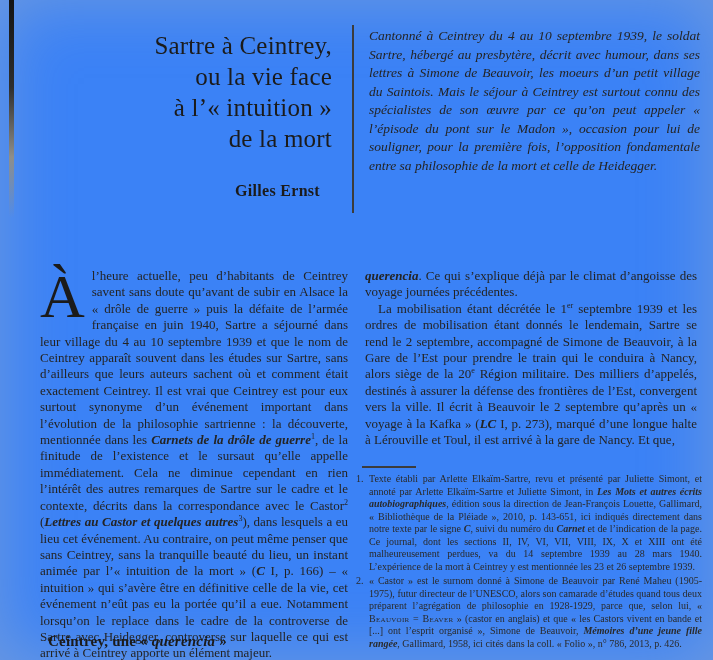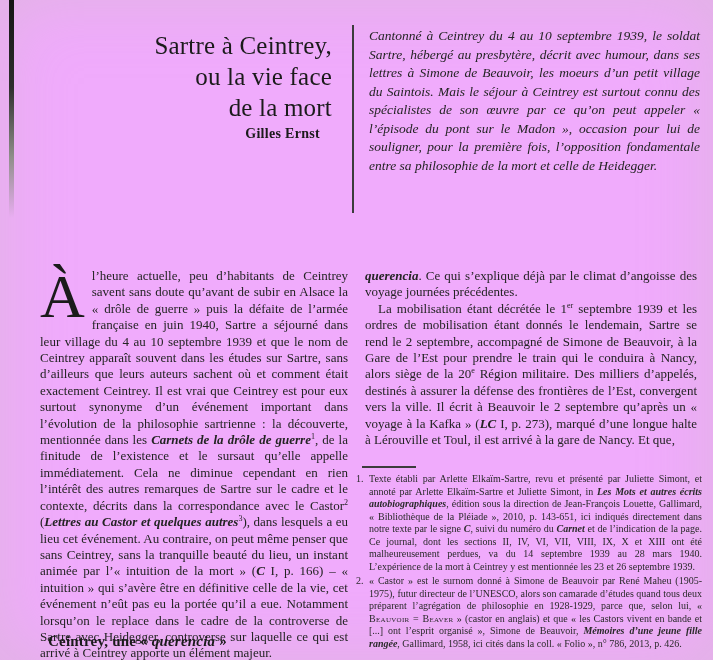--- a/index.html
+++ b/index.html
@@ -4,39 +4,39 @@
 <style>
   html,body{margin:0;padding:0;}
   body{
     width:713px;height:660px;
     font-family:"Liberation Serif","DejaVu Serif",serif;
     background:#f3f2ee;
     overflow:hidden;
   }
   #page{
     position:relative;width:713px;height:660px;
-    background:#f0abfc;
+    background:#3b82f6;
     box-shadow:inset 0 0 70px rgba(196,194,184,.38);
     color:#232323;
   }
   
   .scan-edge{
     position:absolute;left:9px;top:0;width:5px;height:218px;
     background:linear-gradient(180deg,#141414 0%,#2e2e2e 40%,#8e8e89 72%,rgba(180,179,172,0) 100%);
   }
   
   .title-block{
     position:absolute;left:80px;top:30px;width:252px;text-align:right;
   }
   .title-line{
     font-size:25px;line-height:31px;color:#1b1b1b;letter-spacing:.2px;
   }
   .author{
-    margin-top:3px;padding-right:12px;
-    font-size:14px;font-weight:bold;color:#1b1b1b;letter-spacing:.3px;
+    margin-top:28px;padding-right:12px;
+    font-size:16px;font-weight:bold;color:#1b1b1b;letter-spacing:.3px;
   }
   
   .abstract-rule{
     position:absolute;left:352px;top:25px;width:2px;height:188px;background:#3c3c3c;
   }
   .abstract{
     position:absolute;left:369px;top:27px;width:331px;
     font-size:13.5px;line-height:18.5px;
     font-style:italic;font-weight:normal;color:#242424;
     text-align:justify;
@@ -79,20 +79,21 @@
 </head>
 <body>
 
 <div id="page">
 
   <div class="scan-edge"></div>
 
   <div class="title-block">
     <div class="title-line">Sartre à Ceintrey,</div>
     <div class="title-line">ou la vie face</div>
+    <div class="title-line">à l’« intuition »</div>
     <div class="title-line">de la mort</div>
     <div class="author">Gilles Ernst</div>
   </div>
 
   <div class="abstract-rule"></div>
 
   <div class="abstract"><span>Cantonné à Ceintrey du 4 au 10 septembre 1939, le soldat Sartre, hébergé au presbytère, décrit avec humour, dans ses lettres à Simone de Beauvoir, les moeurs d’un petit village du Saintois. Mais le séjour à Ceintrey est surtout connu des spécialistes de son œuvre par ce qu’on peut appeler « l’épisode du pont sur le Madon », occasion pour lui de souligner, pour la première fois, l’opposition fondamentale entre sa philosophie de la mort et celle de Heidegger.</span></div>
 
   <div class="col-left">
     <p style="margin:0">

